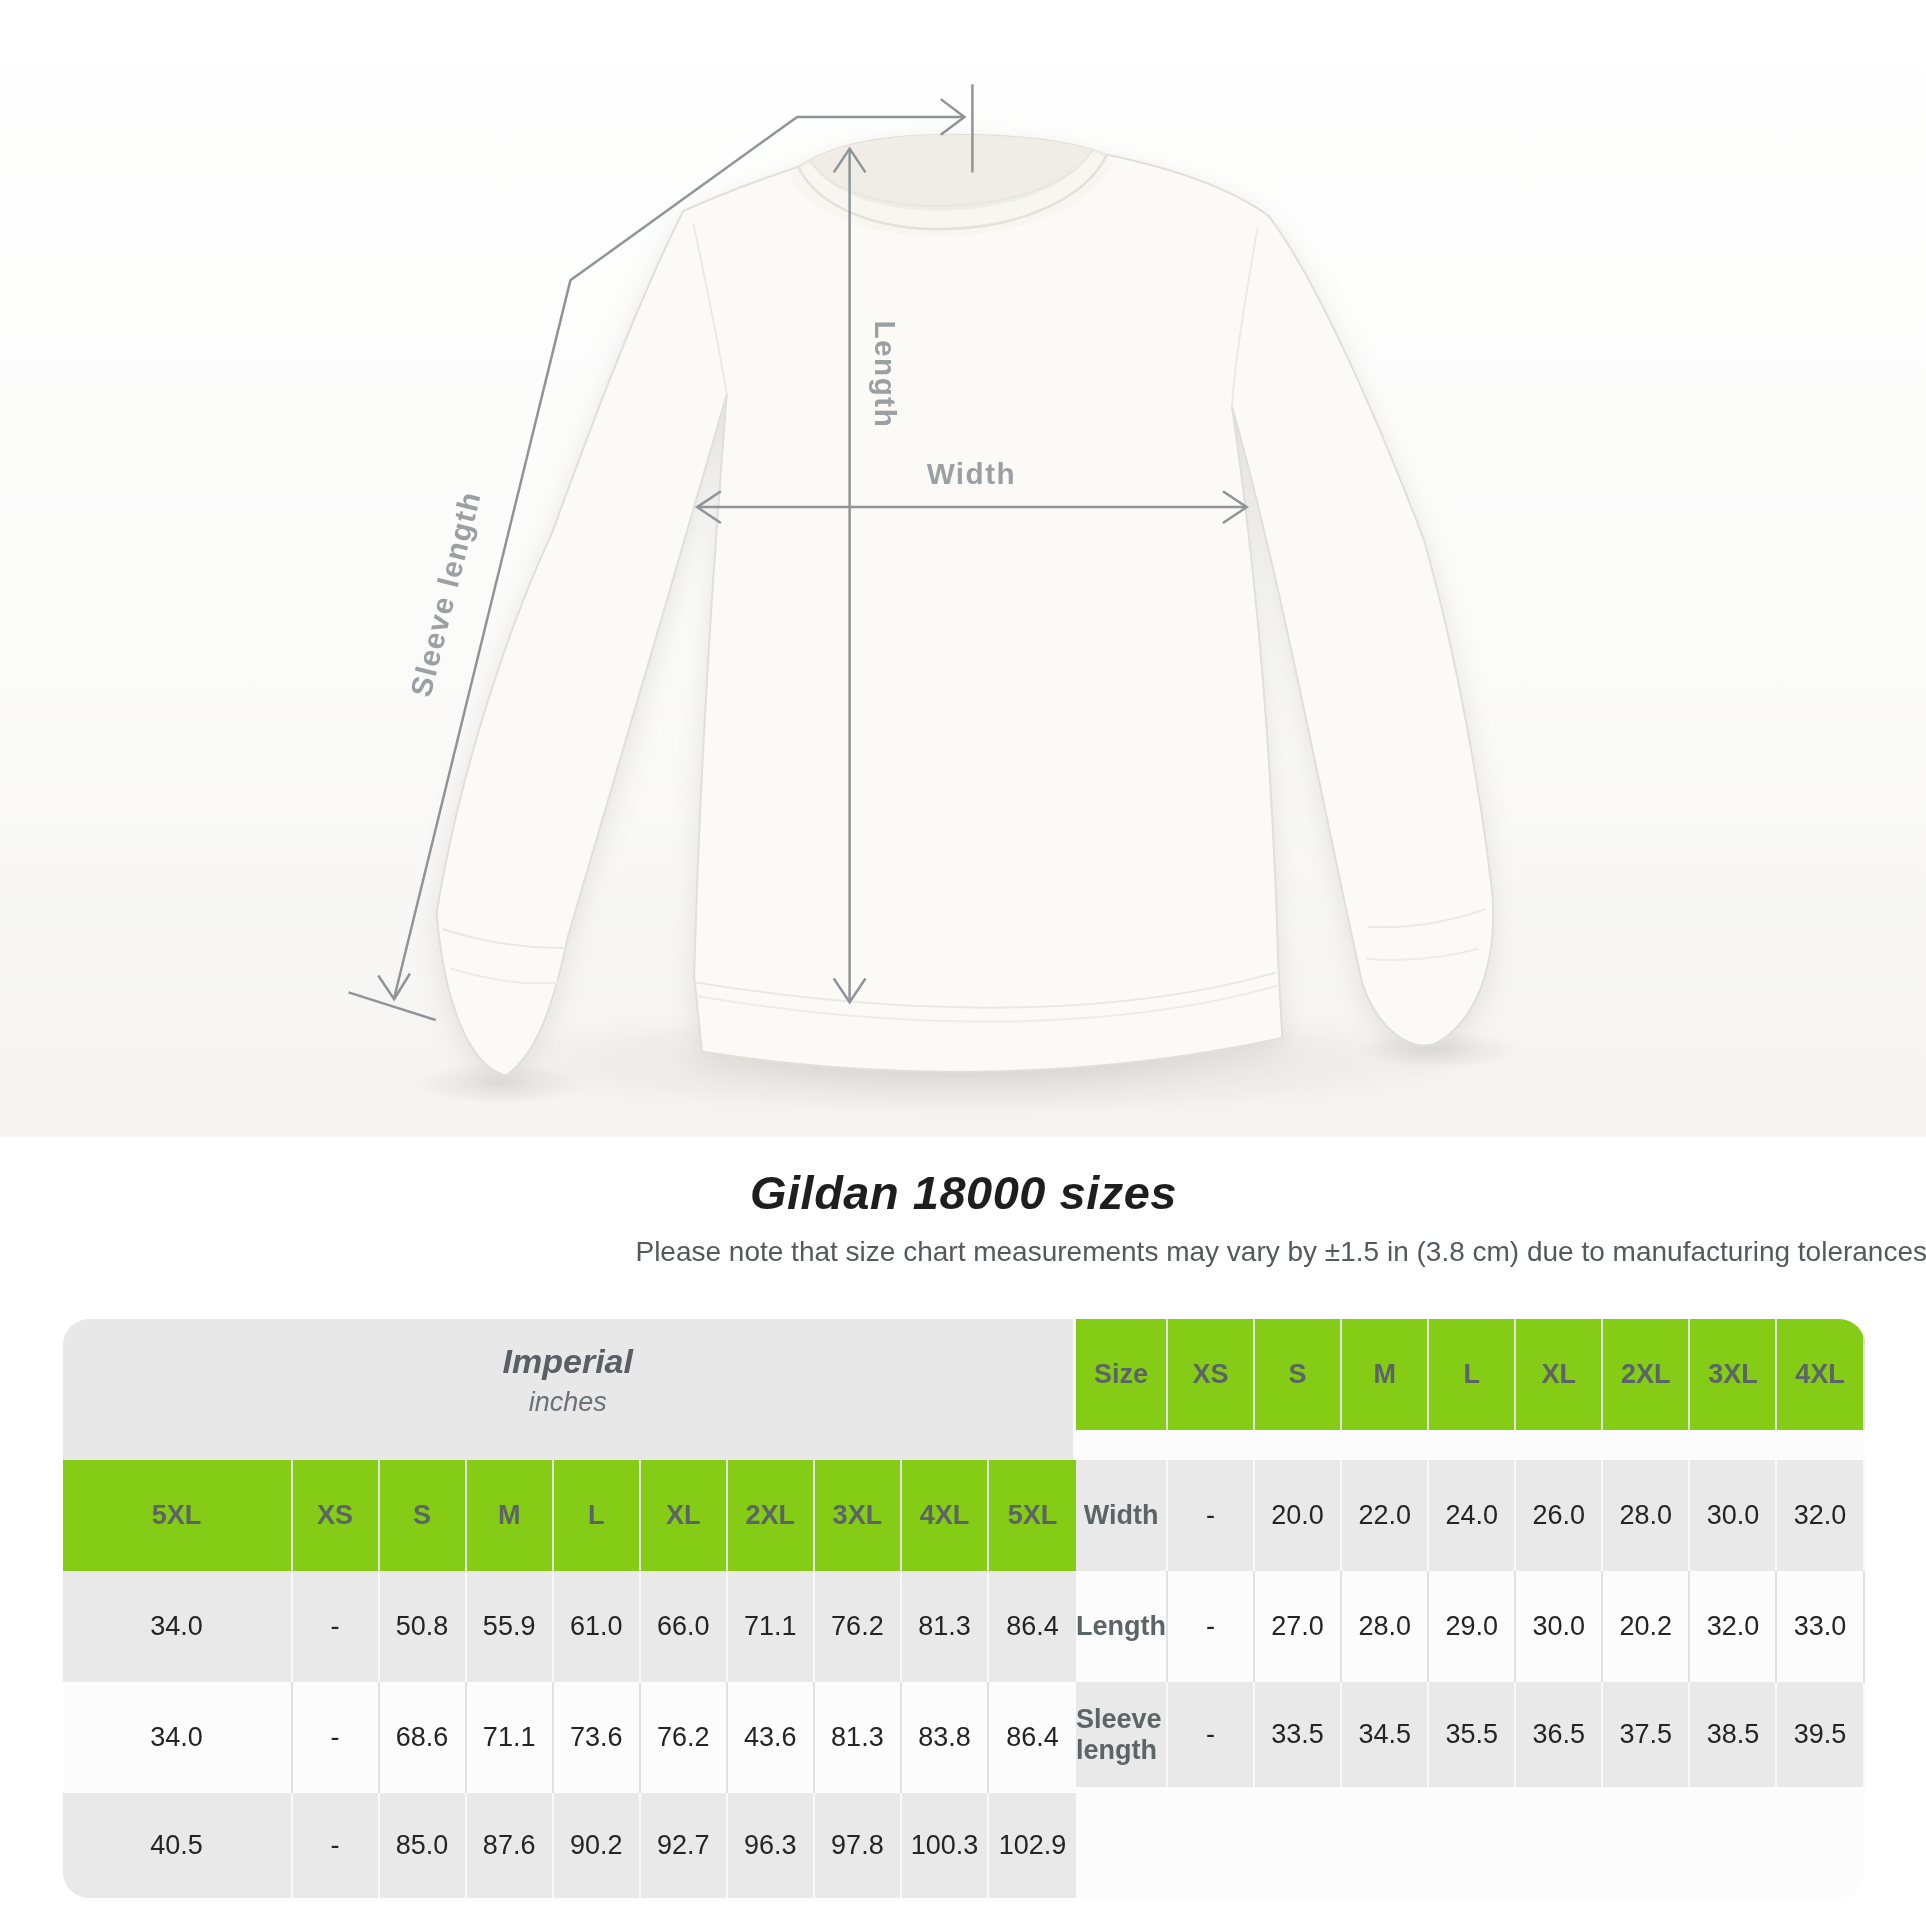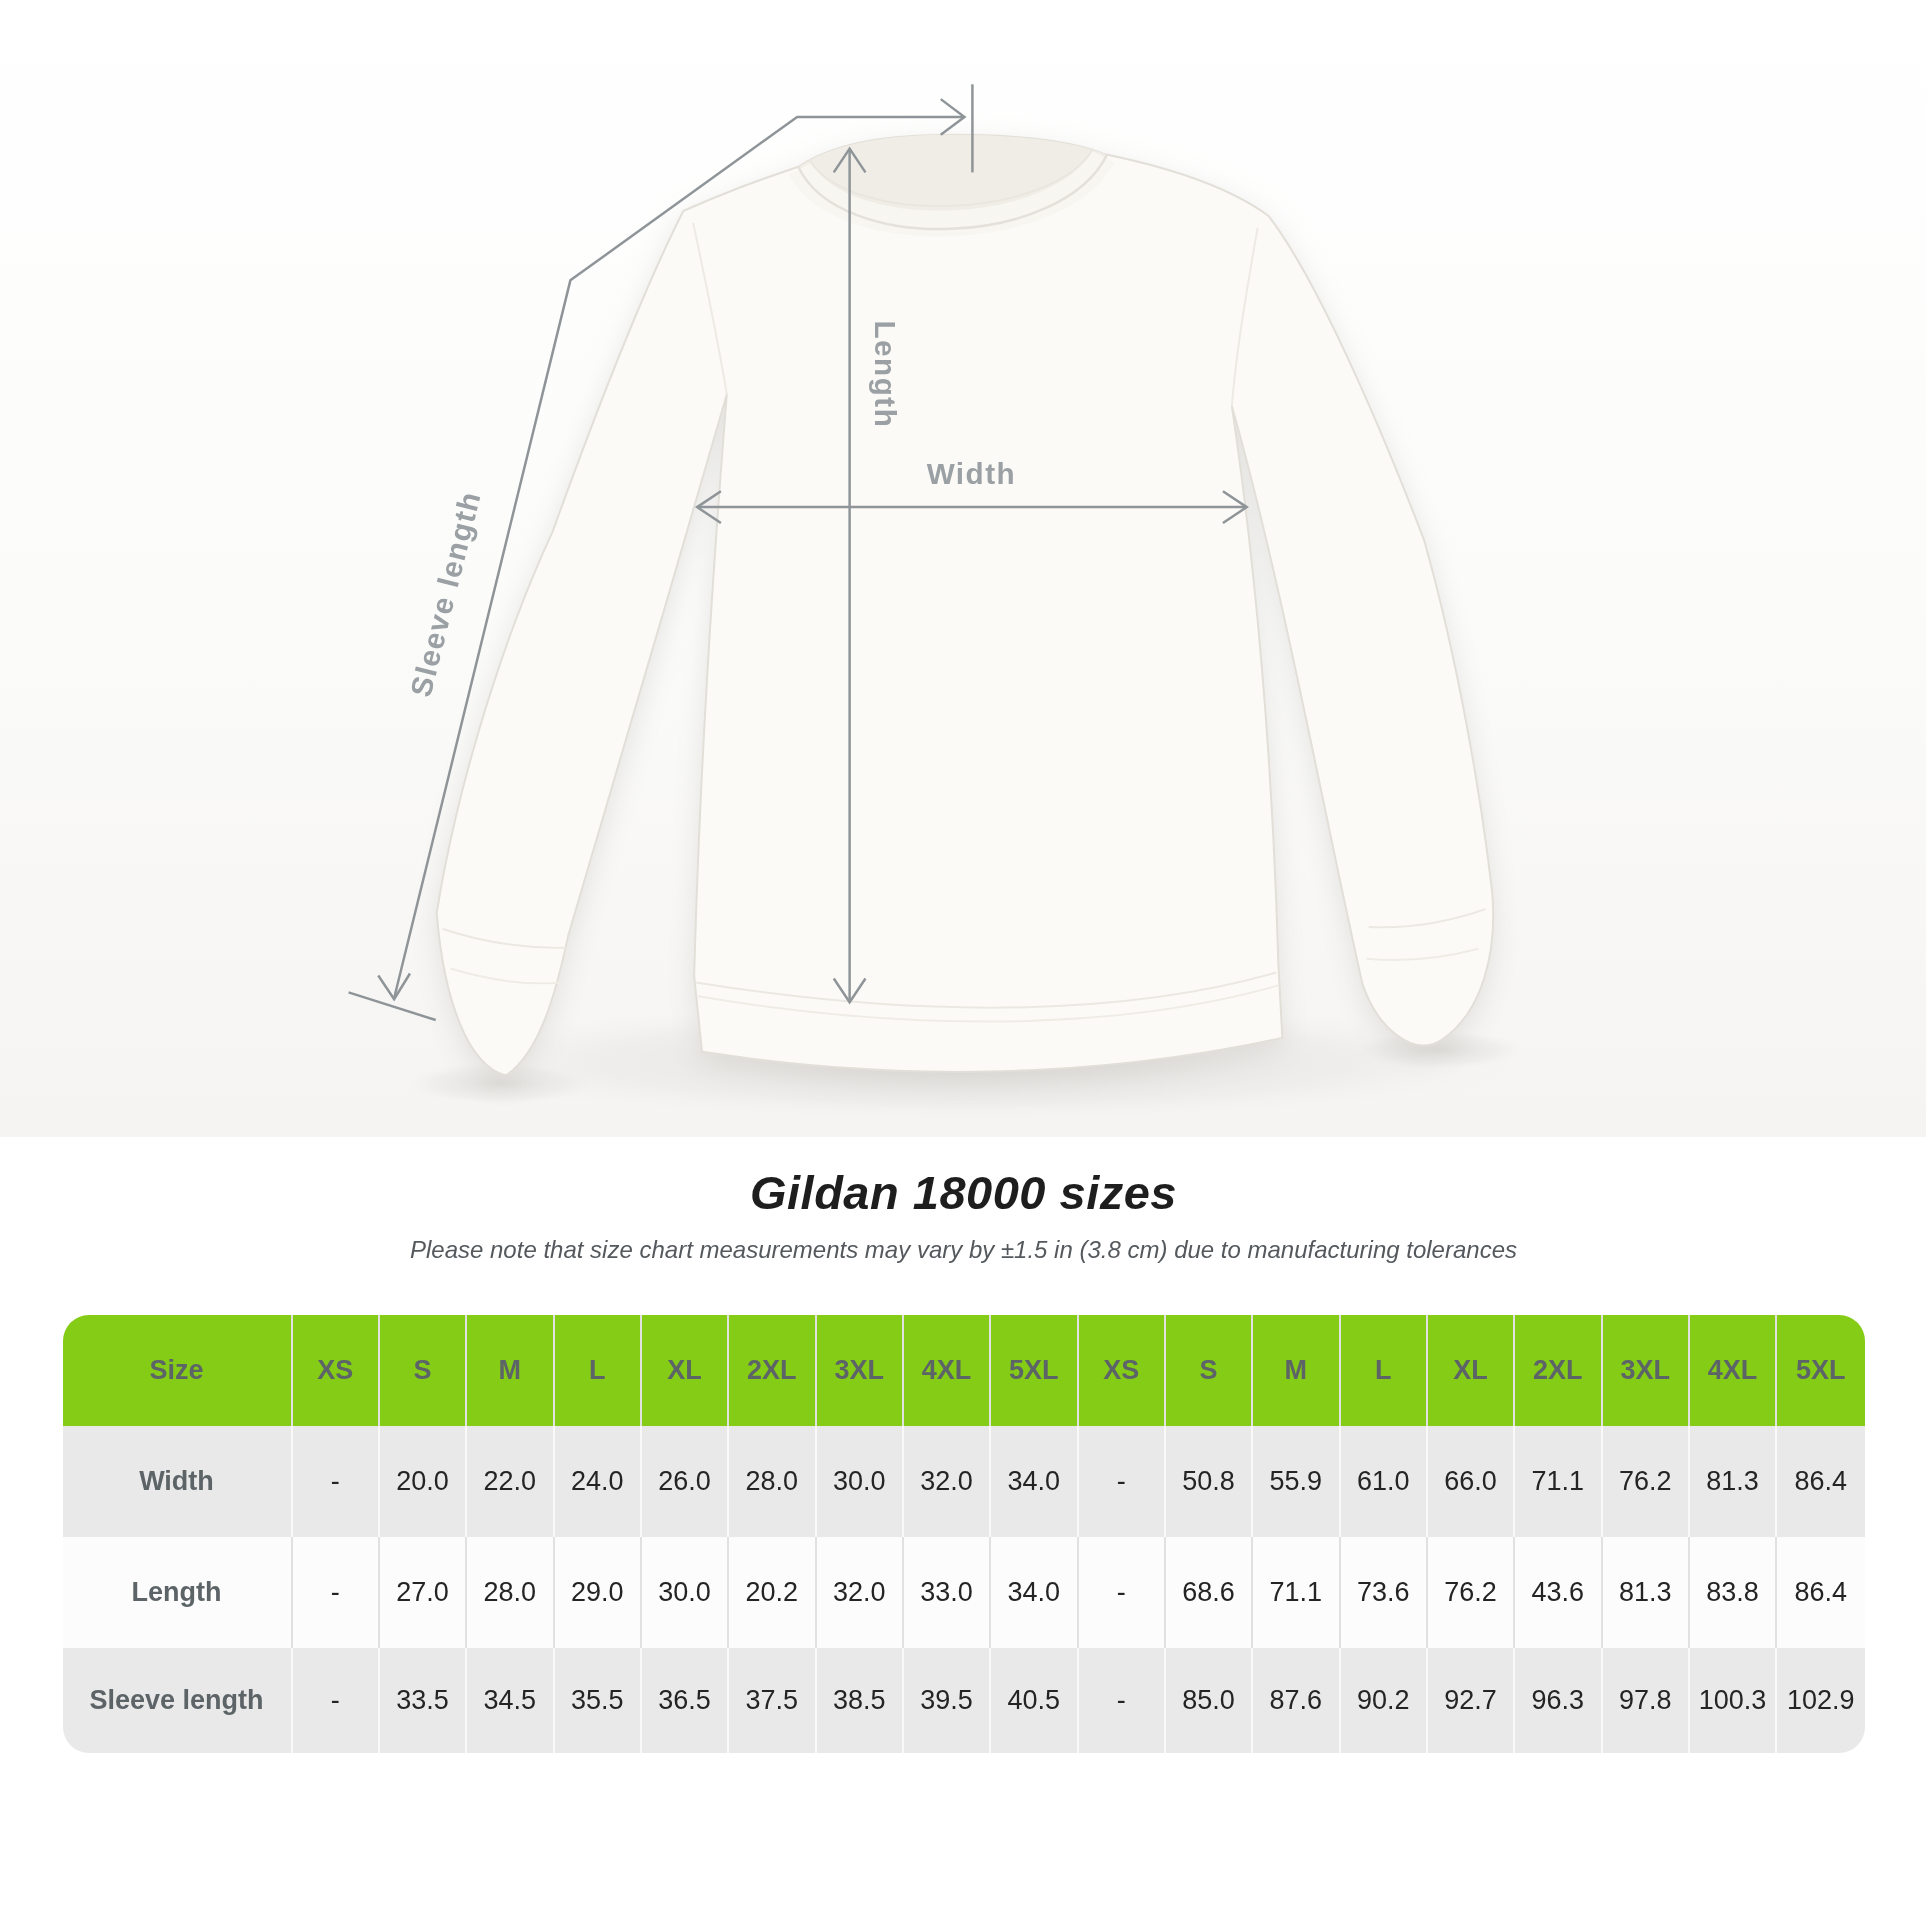--- a/index.html
+++ b/index.html
@@ -8,22 +8,22 @@
     font-family:"Liberation Sans",sans-serif;overflow:hidden;
   }
   .hero{position:relative;width:1927px;height:1137px;}
   .hero svg{display:block;}
   .anno-label{font-family:"Liberation Sans",sans-serif;font-size:30px;font-weight:bold;fill:#9aa0a3;letter-spacing:1.5px;}
   .page-title{
     margin:28px 0 0 0;text-align:center;
     font-size:47px;font-weight:bold;color:#1e1e1e;letter-spacing:0.5px;font-style:italic;
   }
   .subtitle{
-    margin:16px 0 0 0;text-align:center;font-style:italic;
-    font-size:24px;color:#55595d;
+    margin:16px 0 0 0;text-align:right;
+    font-size:28px;color:#55595d;
   }
   .table-wrap{
     width:1802px;margin:51px auto 0 auto;
     border-radius:26px;overflow:hidden;background:#fcfcfc;
   }
   .grid{display:grid;grid-template-columns:230px repeat(18,1fr);}
   .gcell{
     height:141px;background:#e8e8e8;
     display:flex;flex-direction:column;align-items:center;justify-content:flex-start;
     padding-top:20px;box-sizing:border-box;
@@ -130,20 +130,24 @@
       <text class="anno-label" transform="translate(460,602) rotate(-76)" text-anchor="middle">Sleeve length</text>
     </g>
   </svg>
 </div>
 
 <h1 class="page-title">Gildan 18000 sizes</h1>
 <p class="subtitle">Please note that size chart measurements may vary by ±1.5 in (3.8 cm) due to manufacturing tolerances</p>
 
 <div class="table-wrap">
   <div class="grid">
+    <div class="gcell imp">
+      <div class="gname">Imperial</div>
+      <div class="gunit">inches</div>
+    </div>
 
   <div class="cell hdr">Size</div>
       <div class="cell hdr">XS</div>
       <div class="cell hdr">S</div>
       <div class="cell hdr">M</div>
       <div class="cell hdr">L</div>
       <div class="cell hdr">XL</div>
       <div class="cell hdr">2XL</div>
       <div class="cell hdr">3XL</div>
       <div class="cell hdr">4XL</div>

